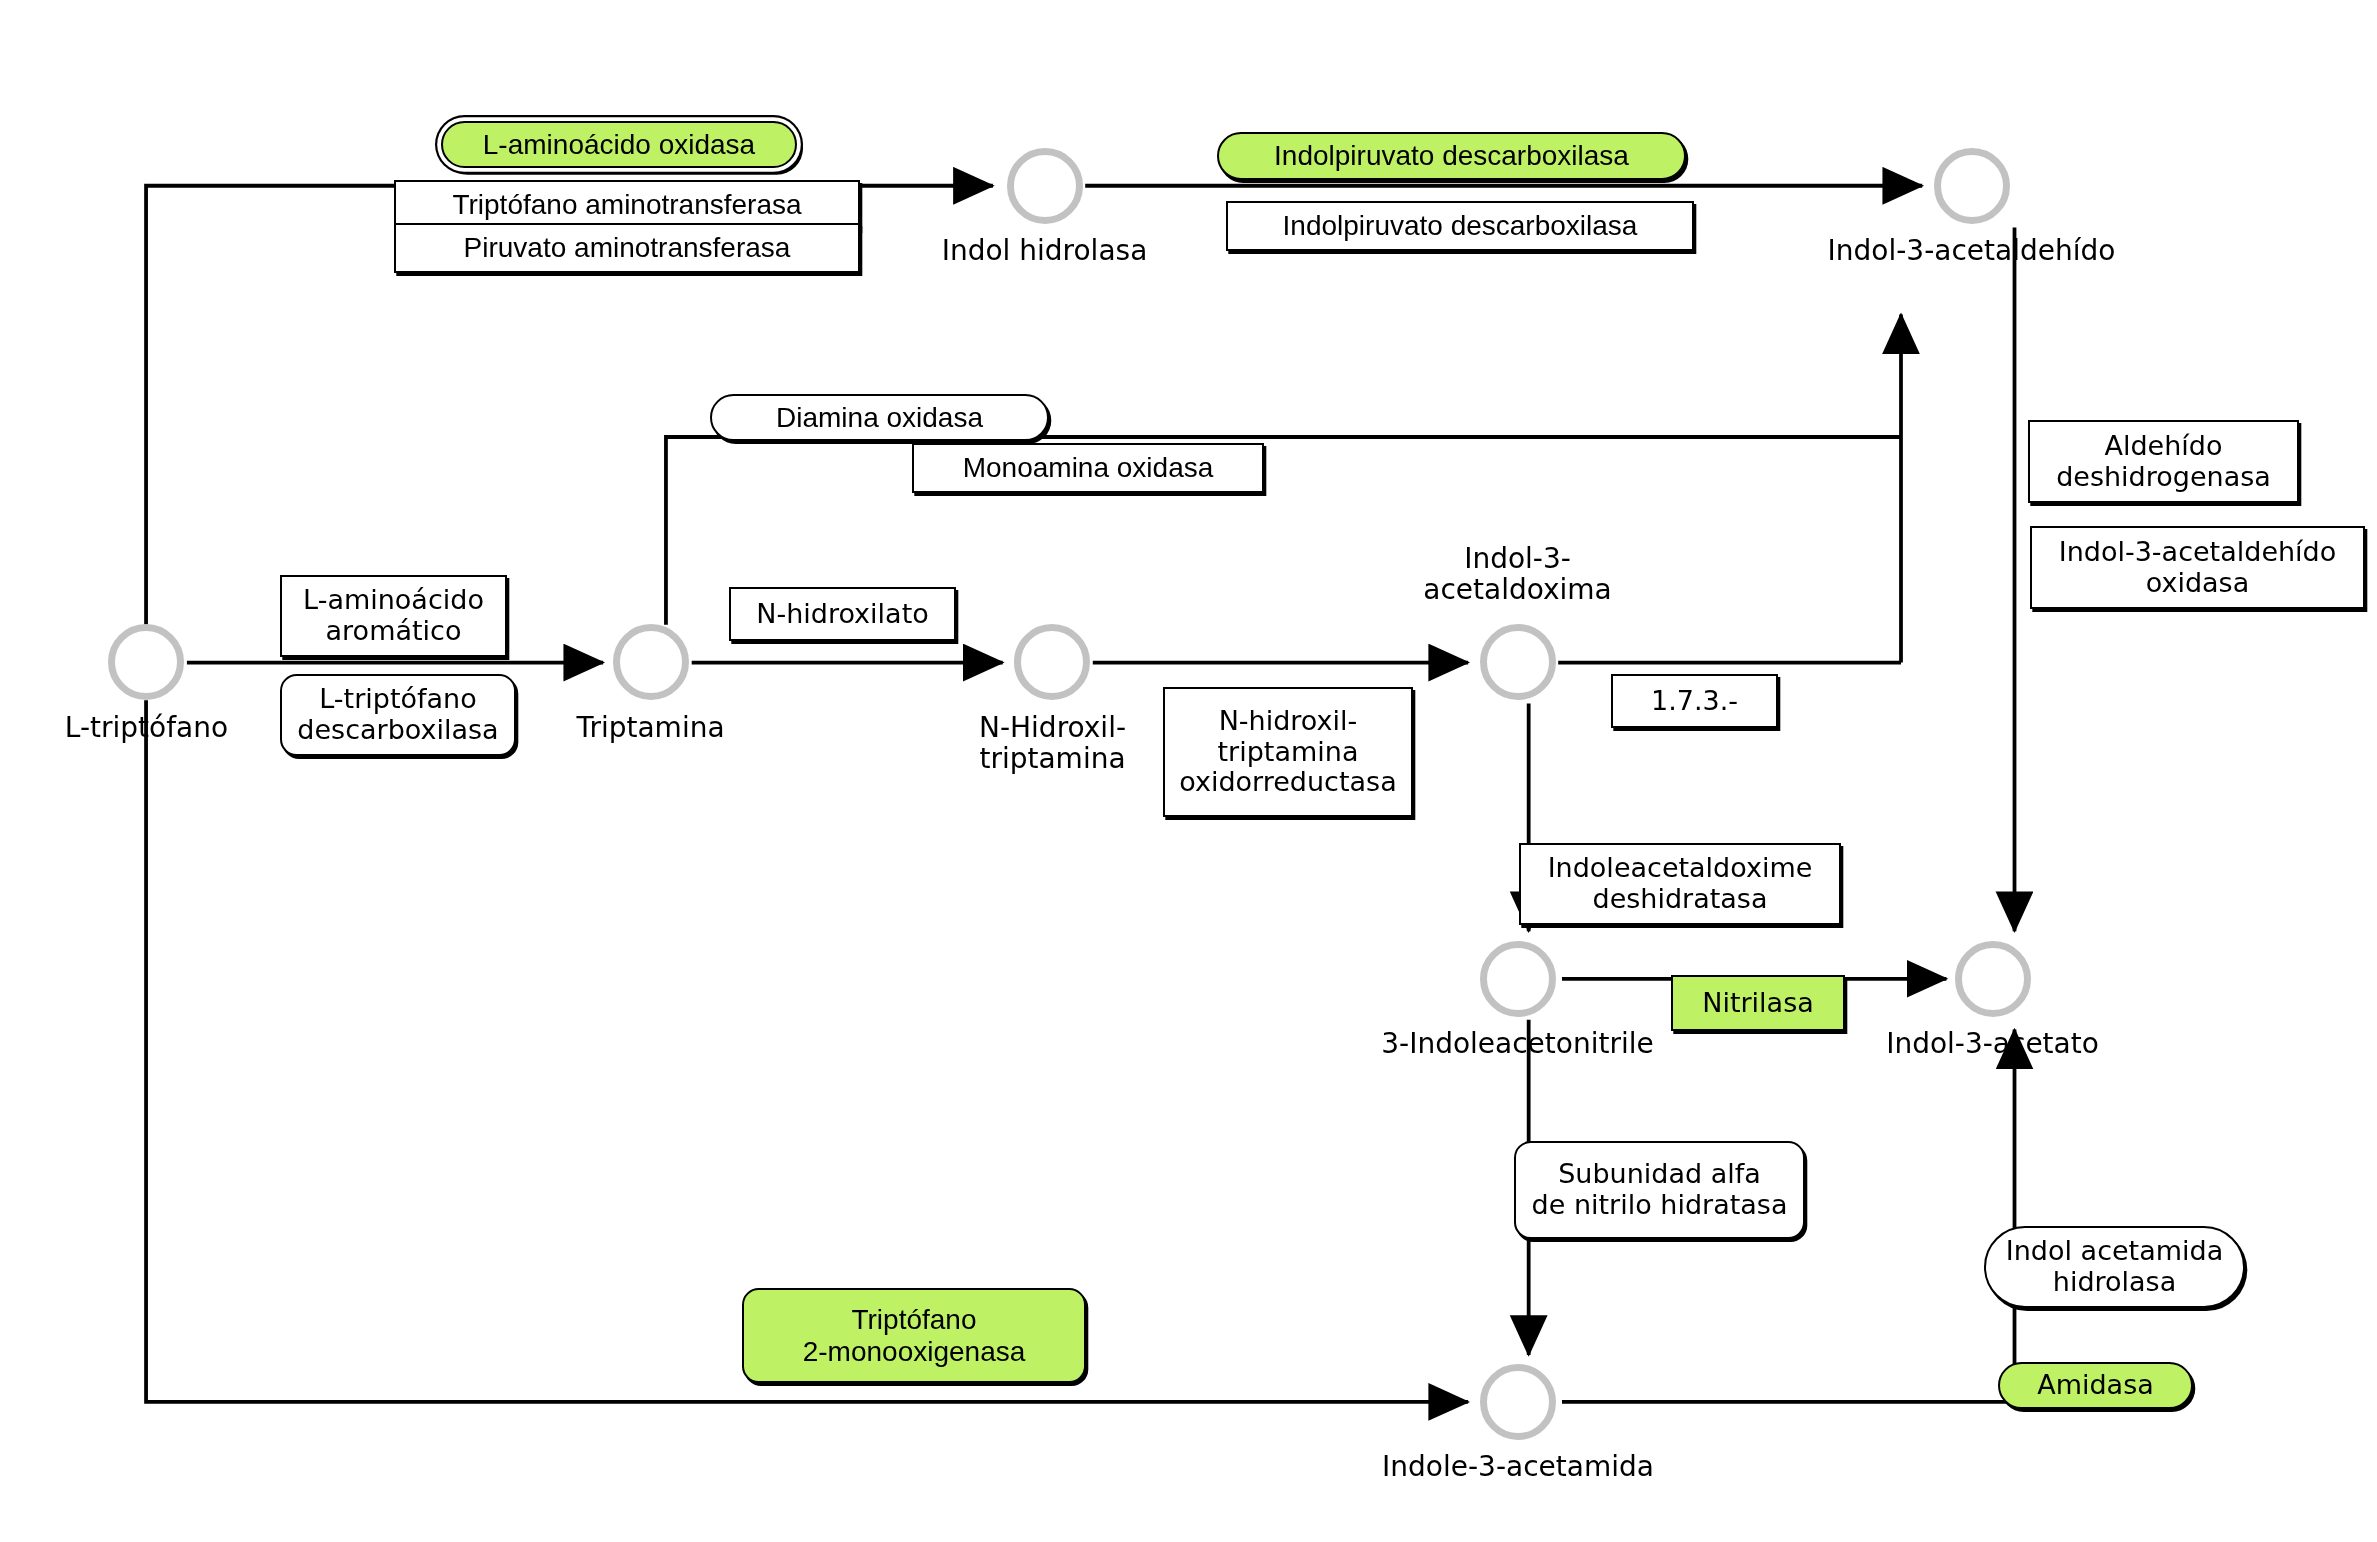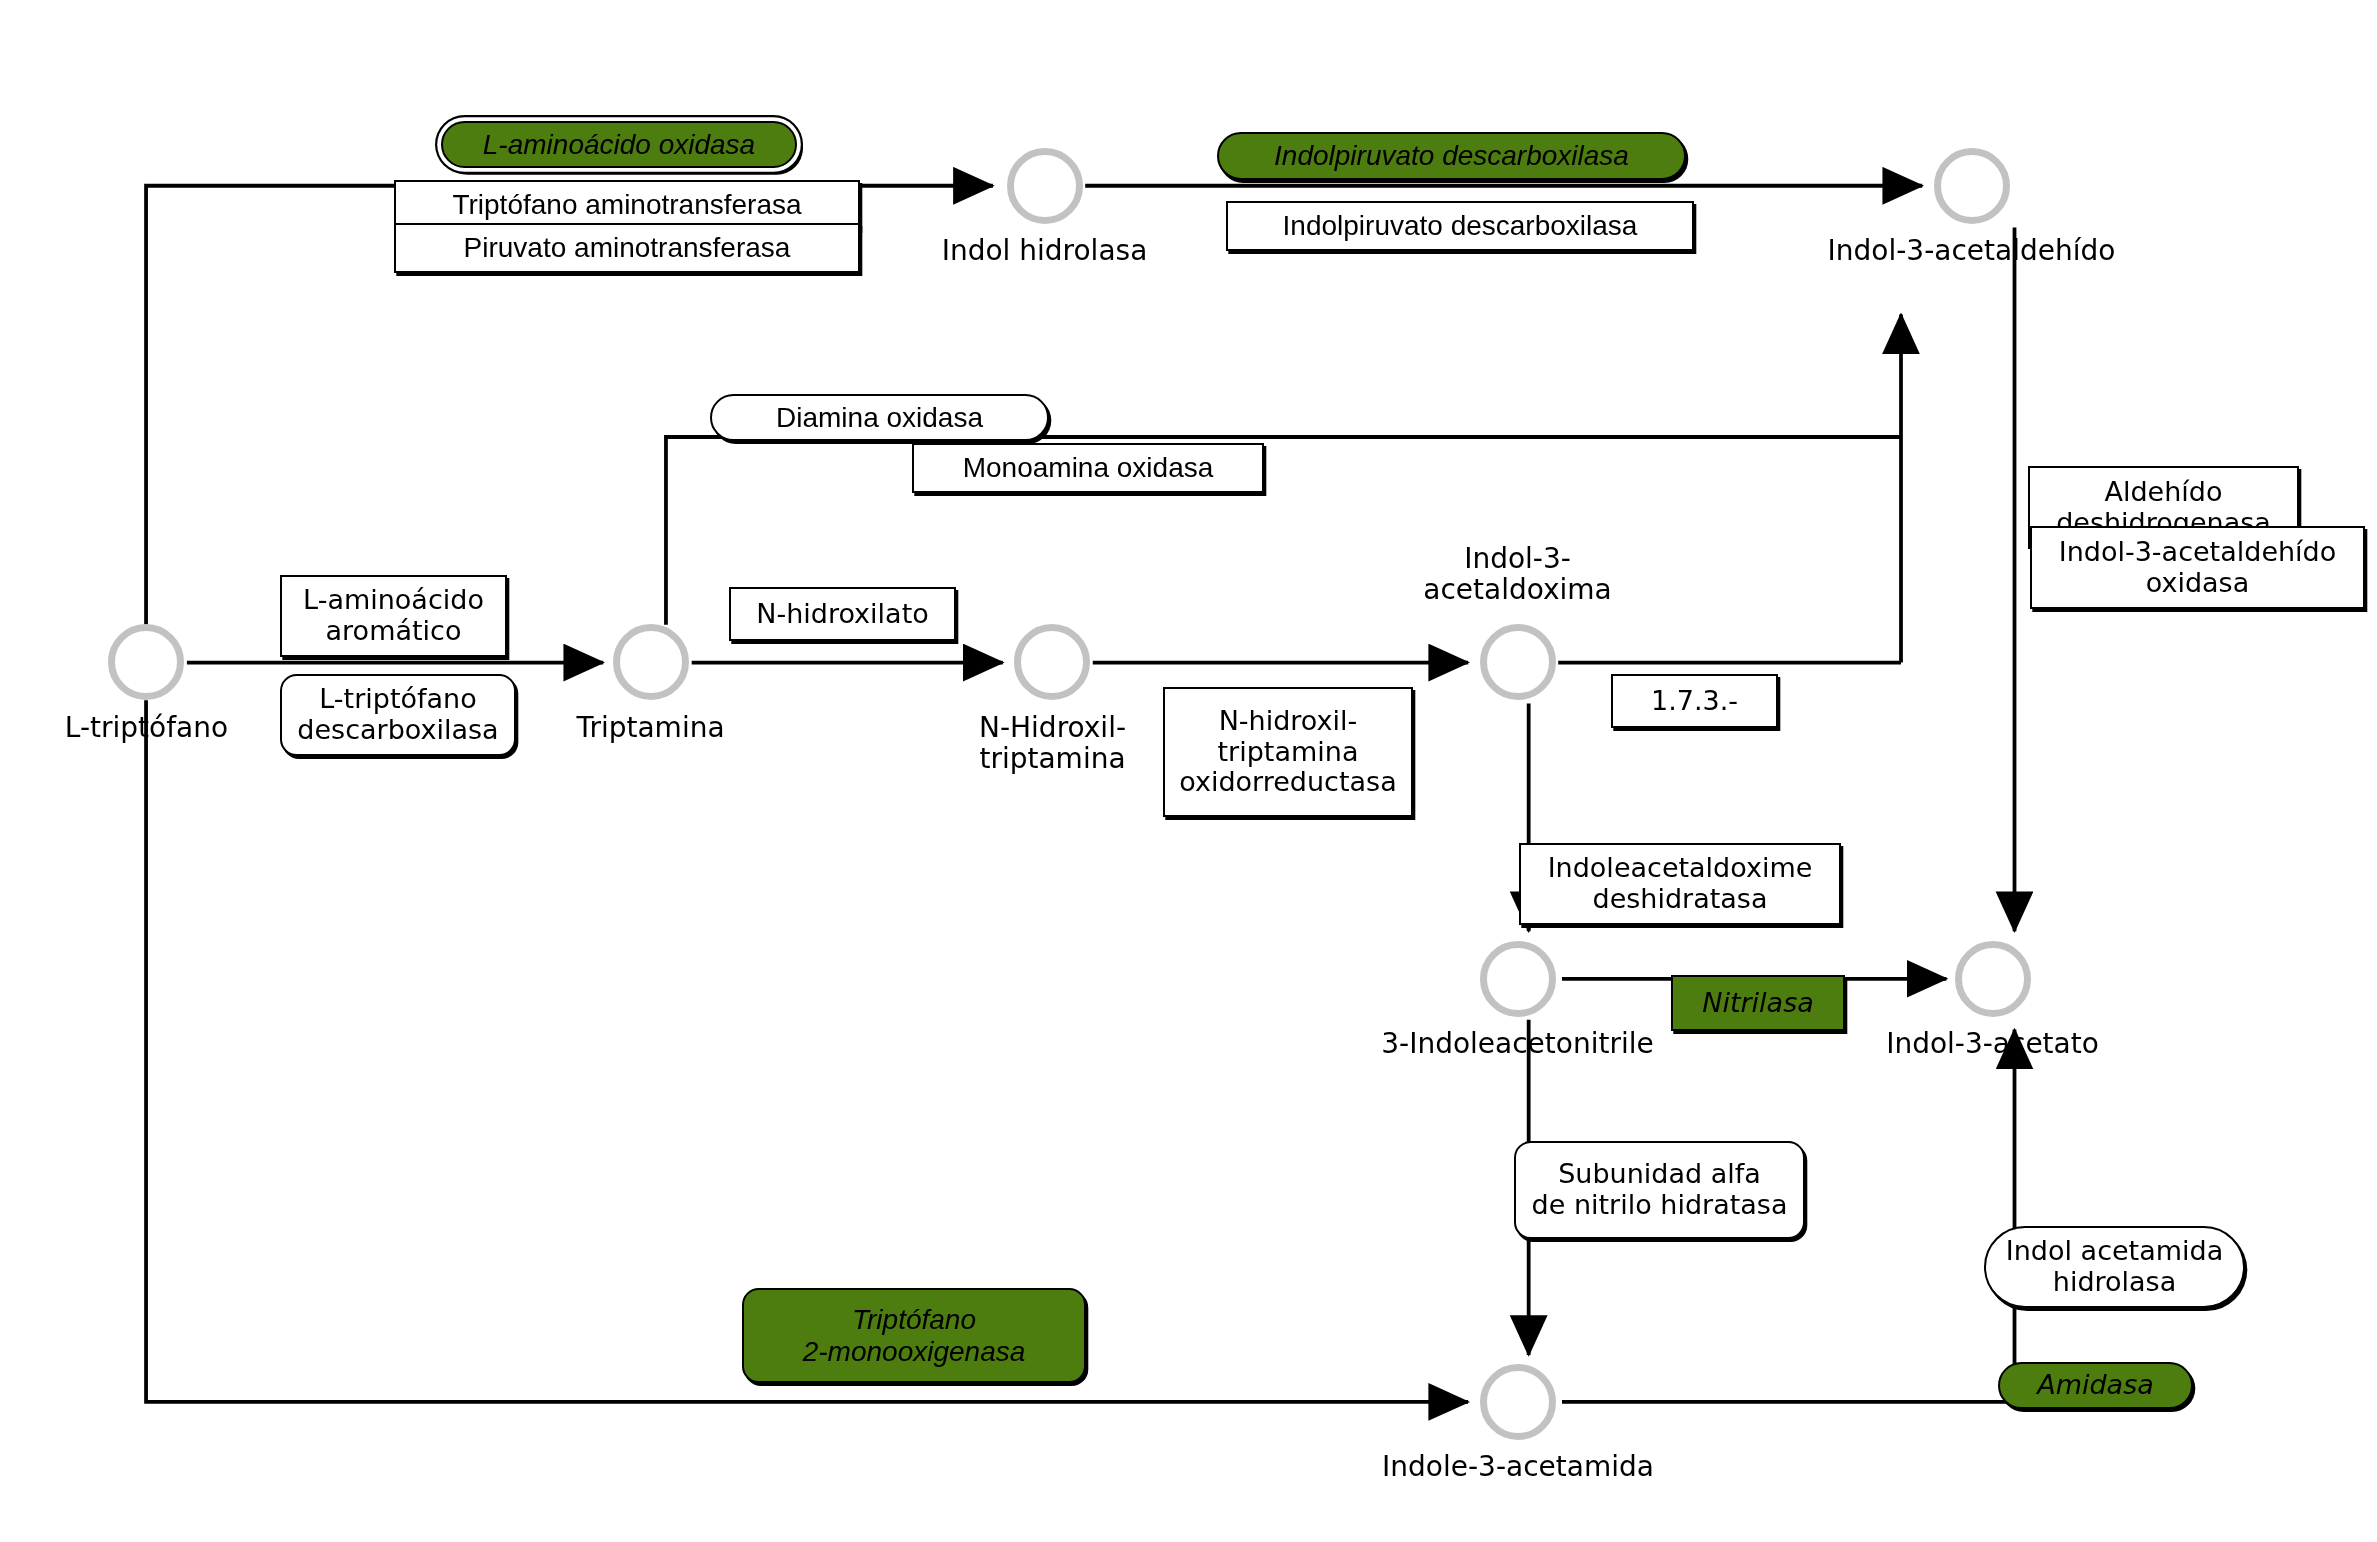--- a/index.html
+++ b/index.html
@@ -61,21 +61,21 @@
     text-align: center;
     line-height: 1.14;
     white-space: pre;
     z-index: 8;
   }
   
   .cond {
     font-family: "Liberation Sans", sans-serif;
     font-size: 28px;
   }
-  .fill-lav   { background: #4d7c0f; font-style: italic; }
+  .fill-lav   { background: #bef264; }
   .rounded    { border-radius: 16.7px; }
   .pill       { border-radius: 756px; }
   .dbl {
     border-radius: 756px;
     box-shadow: 0 0 0 3.8px #ffffff, 0 0 0 6px #000000;
   }
   .shadow-bot {
     box-shadow: 2.3px 3px 0 0 #000000;
   }
   .dbl.shadow-bot {
@@ -150,21 +150,21 @@
   <div class="ebox cond fill-lav dbl shadow-bot" style="left:441px; top:121px; width:356px; height:47px;">L-aminoácido oxidasa</div>
   <div class="ebox cond shadow-bot" style="left:394px; top:180px; width:466px; height:50px;">Triptófano aminotransferasa</div>
   <div class="ebox cond shadow-bot" style="left:394px; top:223px; width:466px; height:50px;">Piruvato aminotransferasa</div>
 
   <div class="ebox cond fill-lav pill shadow-bot" style="left:1217px; top:132px; width:469px; height:48px;">Indolpiruvato descarboxilasa</div>
   <div class="ebox cond shadow-bot" style="left:1226px; top:201px; width:468px; height:50px;">Indolpiruvato descarboxilasa</div>
 
   <div class="ebox cond pill shadow-bot" style="left:710px; top:394px; width:339px; height:47px;">Diamina oxidasa</div>
   <div class="ebox cond shadow-bot" style="left:912px; top:443px; width:352px; height:50px;">Monoamina oxidasa</div>
 
-  <div class="ebox shadow-bot" style="left:2028px; top:420px; width:271px; height:83px;margin-top:46px;">Aldehído
+  <div class="ebox shadow-bot" style="left:2028px; top:420px; width:271px; height:83px;">Aldehído
 deshidrogenasa</div>
   <div class="ebox shadow-bot" style="left:2030px; top:526px; width:335px; height:83px;">Indol-3-acetaldehído
 oxidasa</div>
 
   <div class="ebox shadow-bot" style="left:280px; top:575px; width:227px; height:82px;">L-aminoácido
 aromático</div>
   <div class="ebox rounded shadow-bot" style="left:280px; top:674px; width:236px; height:82px;">L-triptófano
 descarboxilasa</div>
 
   <div class="ebox shadow-bot" style="left:729px; top:587px; width:227px; height:54px;">N-hidroxilato</div>

